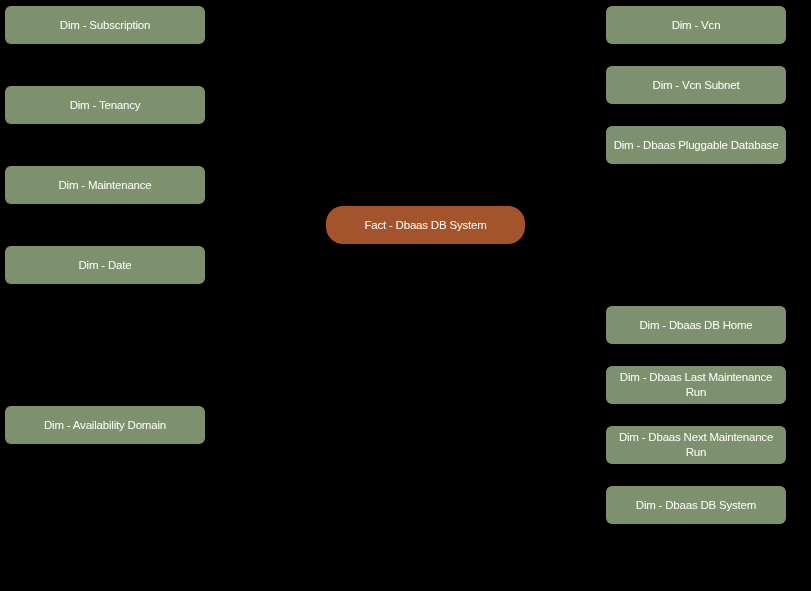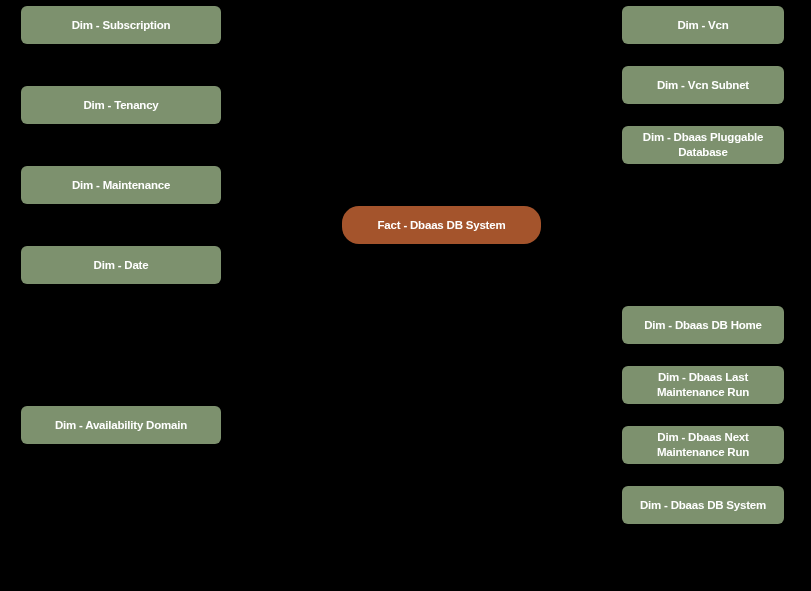--- a/index.html
+++ b/index.html
@@ -12,35 +12,34 @@
   }
   .node{
     position:absolute;
     box-sizing:border-box;
     display:flex;align-items:center;justify-content:center;
     text-align:center;
     border-radius:6px;
     padding:2px 4px;
     color:var(--text,#fff);
     font-size:11.5px;
-    font-weight:700;
+    font-weight:400;
     letter-spacing:-0.2px;
     line-height:15px;
     background:var(--dim,#7d916e);
     cursor:default;
-    margin-left:16px;
   }
   .node.fact{background:var(--fact,#a4542c);}
   
   .lcol{left:5px;width:200px;height:38px;}
   .l0{top:6px}.l1{top:86px}.l2{top:166px}.l3{top:246px}.l4{top:326px}.l5{top:406px}
   
   .fpos{left:326px;top:206px;width:199px;height:38px;border-radius:17px;}
   
-  .rcol{left:606px;width:162px;height:38px;}
+  .rcol{left:606px;width:180px;height:38px;}
   .r0{top:6px}.r1{top:66px}.r2{top:126px}.r3{top:186px;height:40px}.r4{top:246px}
   .r5{top:306px}.r6{top:366px}.r7{top:426px}.r8{top:486px}.r9{top:546px}
 </style>
 </head>
 <body>
 
 <div class="canvas">
 
   <div class="node lcol l0">Dim - Subscription</div>
   <div class="node lcol l1">Dim - Tenancy</div>

